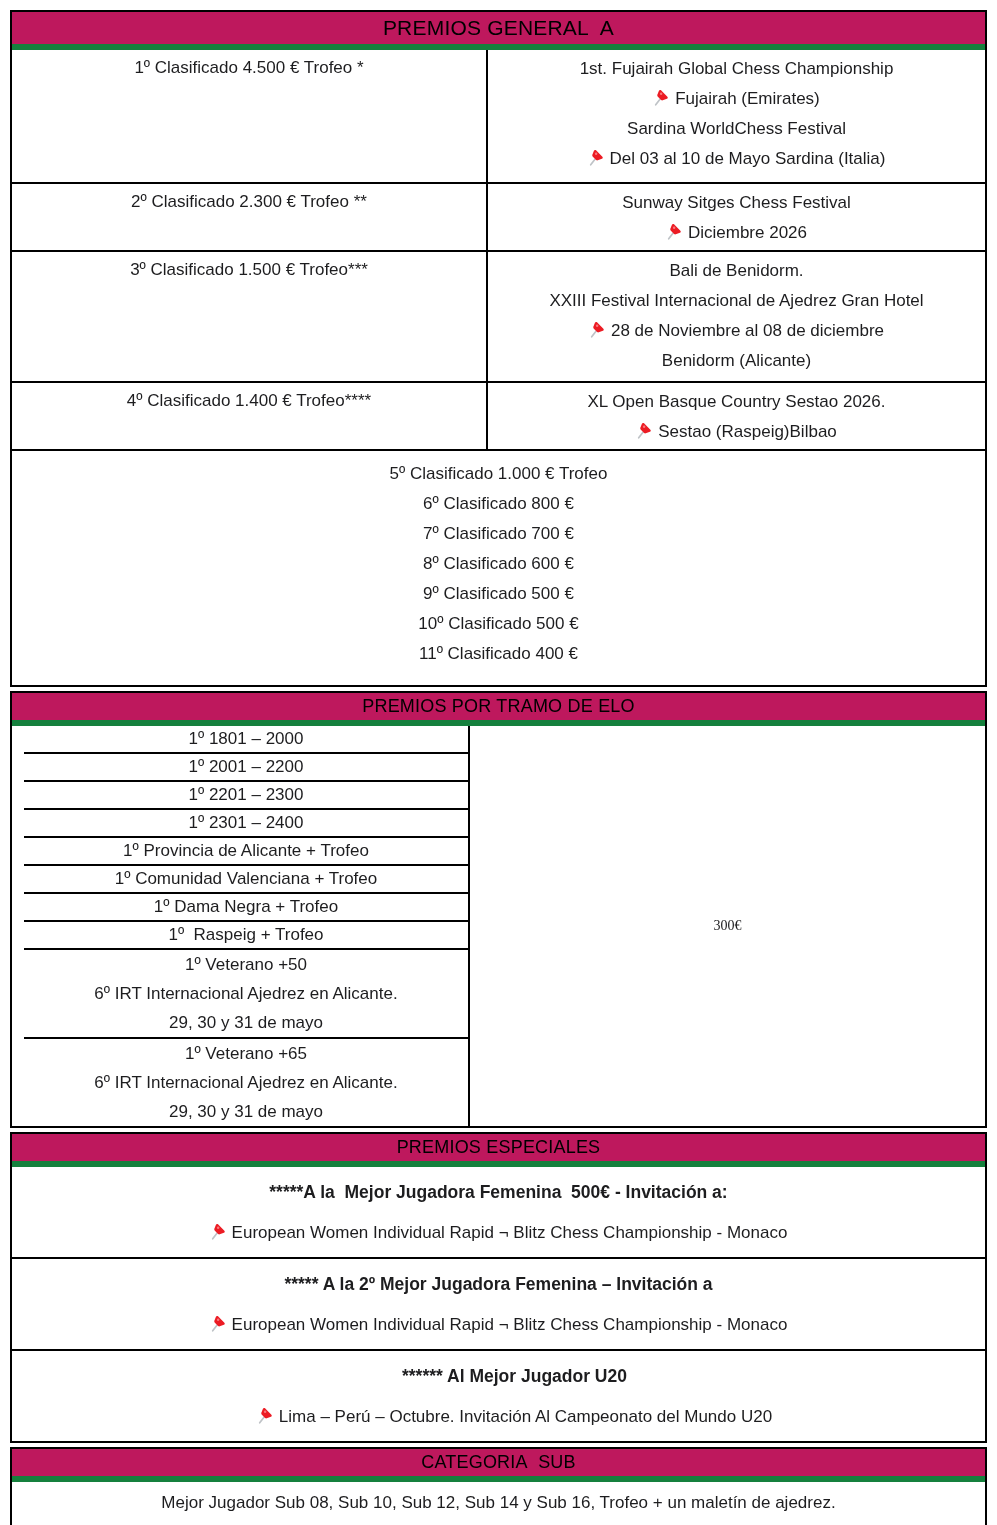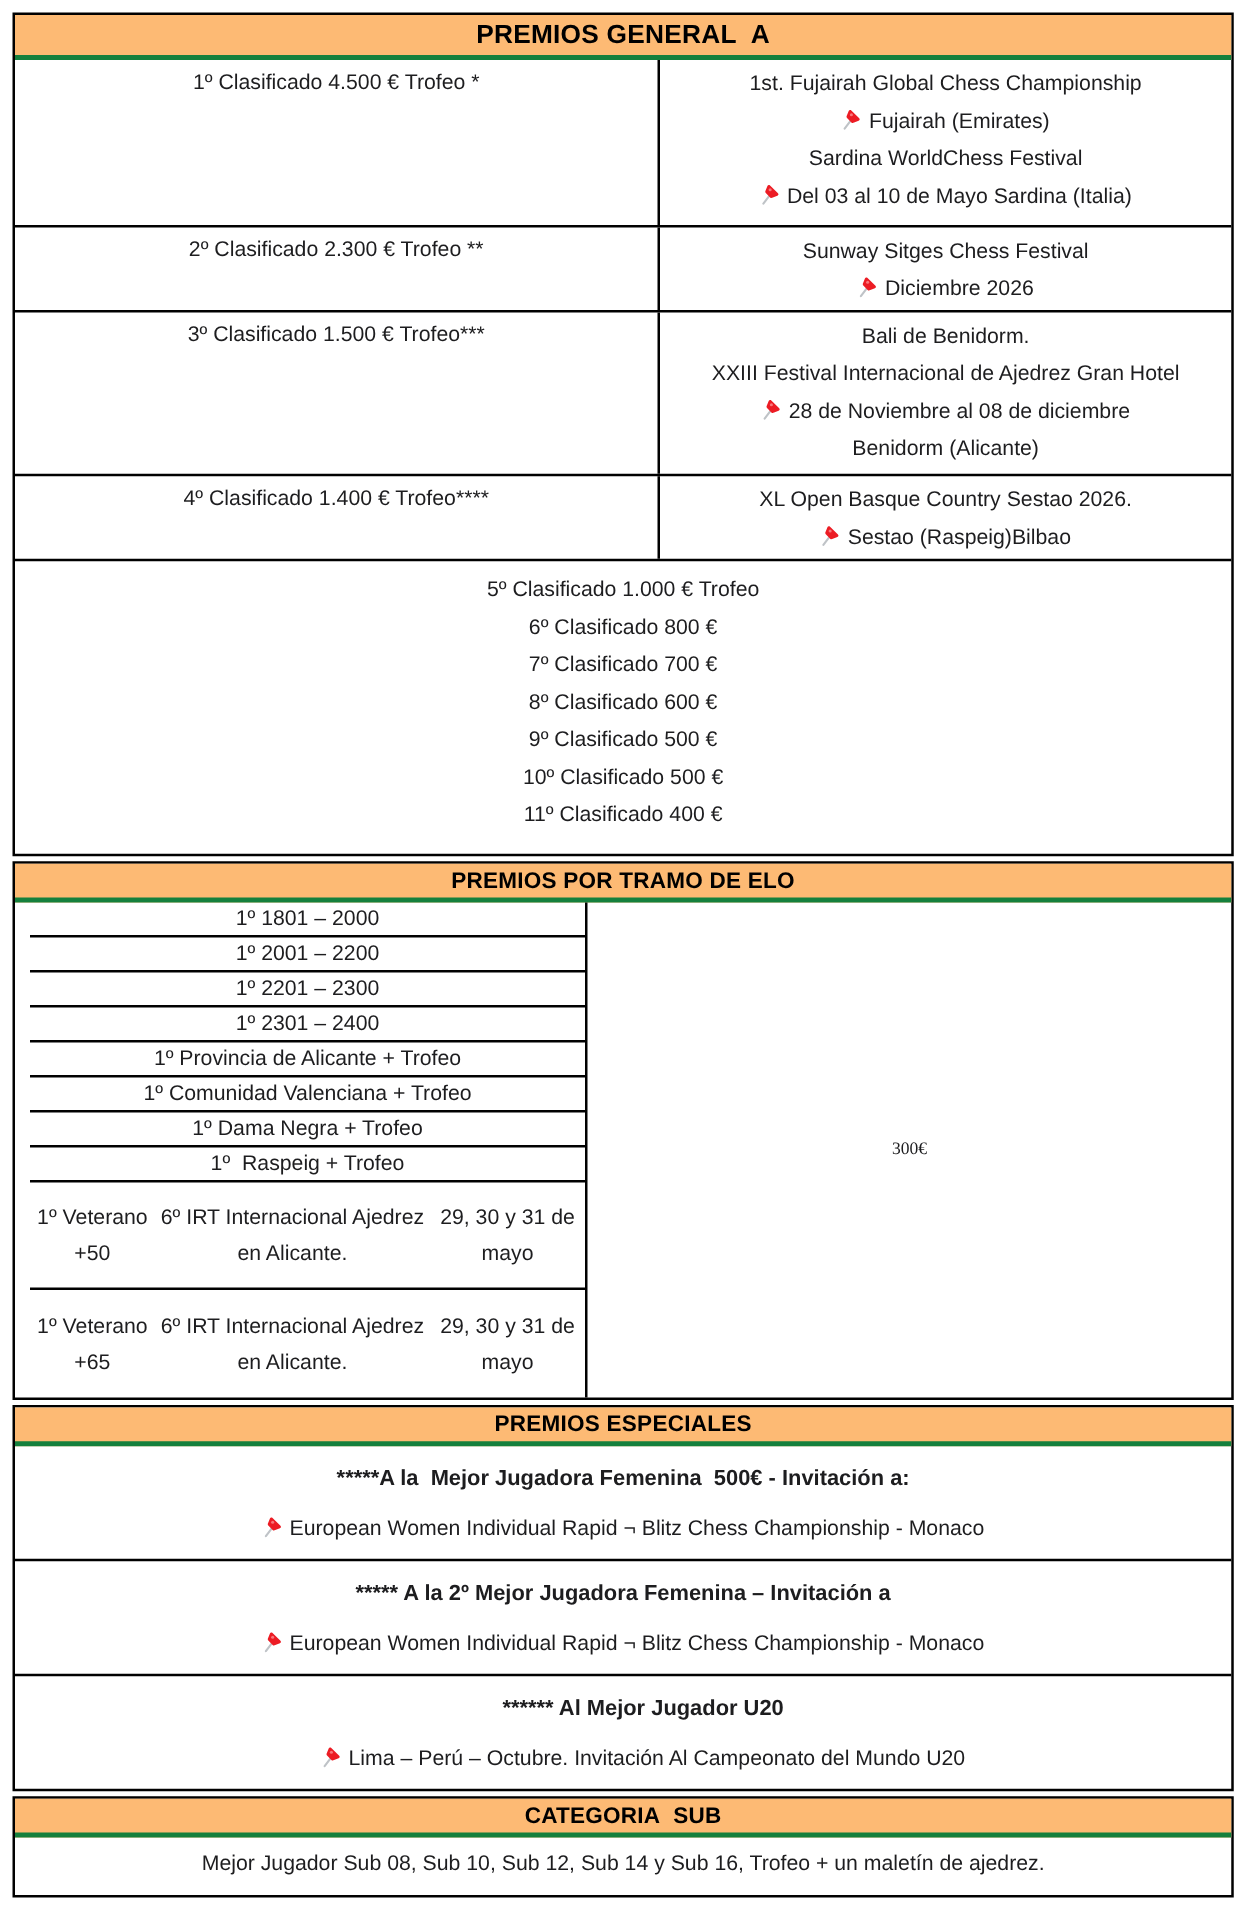--- a/index.html
+++ b/index.html
@@ -11,51 +11,51 @@
     -webkit-font-smoothing:antialiased;
   }
   .doc { padding:10px; }
   .tbl {
     width:977px; box-sizing:border-box;
     border:2px solid #000;
     text-align:center;
   }
   .tbl + .tbl { margin-top:4px; }
   .hdr {
-    background:#fdba74; color:#000;
-    font-weight:bold; font-size:18px;
+    background:#be185d; color:#000;
+    font-weight:normal; font-size:18px;
     padding:3px 0; letter-spacing:.2px;
-    border-bottom:4px solid #15803d;
+    border-bottom:6px solid #15803d;
   }
   .hdr.main { font-size:21px; padding:4px 0; }
 
   
   .trow { display:flex; border-bottom:2px solid #000; }
   .tl {
-    width:516px; box-sizing:border-box; flex:none;
+    width:476px; box-sizing:border-box; flex:none;
     border-right:2px solid #000;
     padding:8px 4px 0; font-size:17px;
   }
   .tr { flex:1; padding:4px 8px 2px; font-size:17px; line-height:30px;text-align:center; }
   .r1 { min-height:126px; } .r2 { min-height:58px; }
   .r3 { min-height:123px; } .r4 { min-height:59px; }
   .trow .tl, .trow .tr { display:block; }
   .line { white-space:nowrap; }
 
   .list-row { padding:8px 0 16px; font-size:17px; line-height:30px; }
 
   
   .elo-body { display:flex; }
   .elo-left { width:458px; flex:none; border-right:2px solid #000; box-sizing:border-box;padding-left:12px; }
   .el {
     min-height:28px; border-bottom:2px solid #000;
     display:flex; align-items:center; justify-content:center;
     font-size:17px; padding:0 4px; box-sizing:border-box;
   }
-  .el.tall { min-height:86px; flex-direction:row; line-height:29px; }
+  .el.tall { min-height:86px; flex-direction:column; line-height:29px; }
   .el.last { border-bottom:none; }
   .elo-right { flex:1; display:flex; align-items:center; justify-content:center; font-size:14px;font-family:Liberation Serif, serif; }
 
   
   .sp { border-bottom:2px solid #000; padding:8px 6px 4px; box-sizing:border-box; }
   .sp.last { border-bottom:none; }
   .sp-h { font-weight:bold; font-size:17.5px; margin:4px 0 0; line-height:26px; }
   .sp-b { font-size:17px; margin:16px 0 8px; line-height:24px; }
   .sp1 { min-height:90px; } .sp2 { min-height:64px; } .sp3 { min-height:84px;margin-left:32px; }
 

